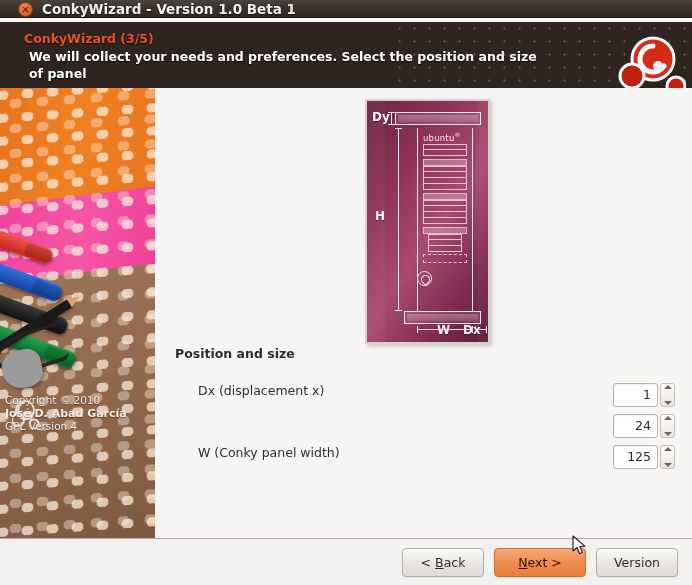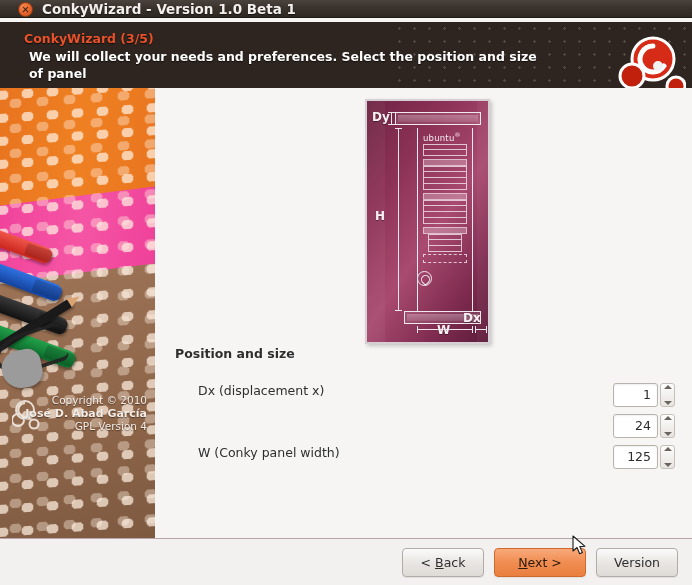--- a/index.html
+++ b/index.html
@@ -109,21 +109,21 @@
     border: 4px solid #222; border-radius: 50% 8px 8px 50%;
     border-right: none; transform: rotate(-18deg); opacity: .9;
   }
   .eraser {
     position: absolute; left: 2px; top: 262px; width: 40px; height: 38px;
     background: #9b9b9b; border-radius: 45% 35% 40% 50%;
     box-shadow: 1px 2px 3px rgba(0,0,0,.3); transform: rotate(-12deg);
   }
   .copyright {
     position: absolute; right: 8px; bottom: 110px; width: 142px;
-    text-align: right; color: #f3ece6; font-size: 10.5px; line-height: 13px;
+    text-align: left; color: #f3ece6; font-size: 10.5px; line-height: 13px;
     text-shadow: 0 1px 1px rgba(0,0,0,.45);
   }
   .copyright .author { font-weight: bold; font-size: 11px; }
   .cr-logo { position: absolute; left: 12px; bottom: 112px; width: 34px; height: 32px; opacity: .92; }
 
   
   .diagram {
     position: absolute; left: 365px; top: 11px; width: 125px; height: 245px;
     background: linear-gradient(125deg, #6e2344 0%, #8d3257 28%, #a94a70 55%, #7e2b4f 80%, #5d1c3a 100%);
     border: 2px solid #d6cfd3; box-shadow: 2px 2px 4px rgba(0,0,0,.2);
@@ -170,21 +170,21 @@
     border: 1.3px solid #f0eaee; border-radius: 50% 50% 50% 0;
     transform: rotate(-45deg);
   }
   .dg-label {
     position: absolute; color: #f7f1f4; font-size: 12px; font-weight: bold;
     text-shadow: 0 1px 1px rgba(0,0,0,.4);
   }
   .dg-lbl-dy { left: 5px; top: 9px; }
   .dg-lbl-h  { left: 8px; top: 108px; }
   .dg-lbl-w  { left: 70px; top: 222px; }
-  .dg-lbl-dx { left: 96px; top: 210px; }
+  .dg-lbl-dx { left: 96px; top: 222px; }
   .dg-brace-v {
     position: absolute; width: 1.4px; background: #efe7ec;
   }
   .dg-brace-v::before, .dg-brace-v::after {
     content: ""; position: absolute; left: -3px; width: 7px; height: 1.4px; background: #efe7ec;
   }
   .dg-brace-v::before { top: 0; }
   .dg-brace-v::after  { bottom: 0; }
   .dg-brace-h { position: absolute; height: 1.4px; background: #efe7ec; }
   .dg-brace-h::before, .dg-brace-h::after {

